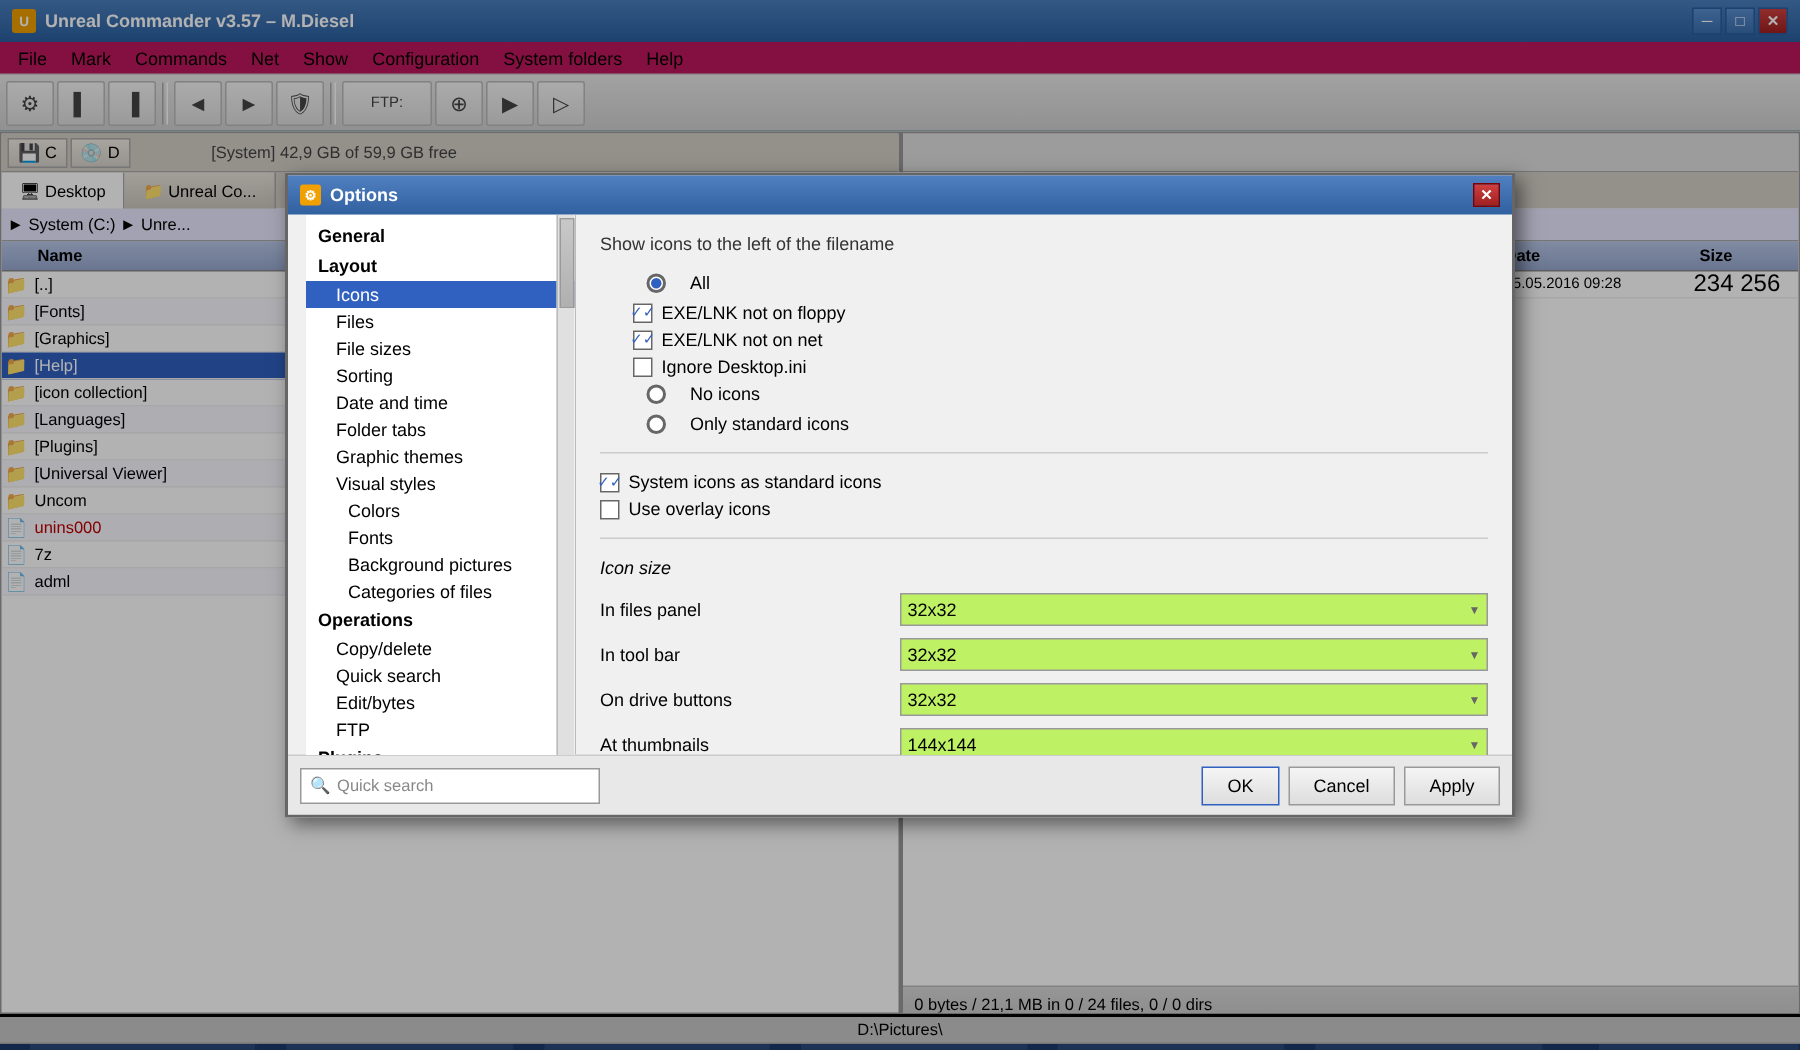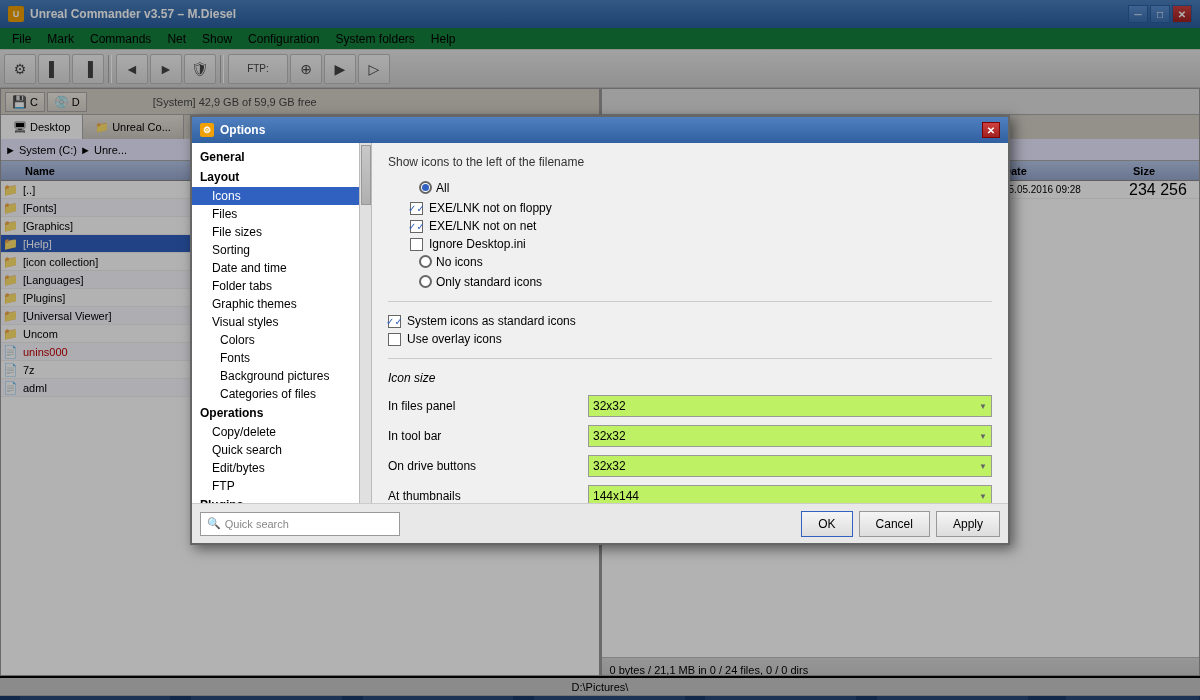--- a/index.html
+++ b/index.html
@@ -51,21 +51,21 @@
       font-size: 10px;
       cursor: pointer;
       display: flex;
       align-items: center;
       justify-content: center;
     }
     .title-btn.close { background: linear-gradient(to bottom, #d04040, #a02020); }
 
     
     .menu-bar {
-      background: #15803d;
+      background: #be185d;
       height: 22px;
       display: flex;
       align-items: center;
       padding: 0 4px;
       border-bottom: 1px solid #ccc;
     }
     .menu-item {
       padding: 2px 8px;
       cursor: pointer;
       font-size: 12px;
@@ -305,23 +305,23 @@
       padding: 12px 16px;
       overflow-y: auto;
     }
     .section-title {
       font-size: 12px;
       color: #333;
       margin-bottom: 12px;
     }
     .radio-row {
       display: flex;
-      align-items: flex-start;
+      align-items: center;
       margin-bottom: 6px;
-      gap: 4px;
+      gap: 16px;
       padding-left: 31px;
     }
     .radio-btn {
       width: 13px;
       height: 13px;
       border-radius: 50%;
       border: 2px solid #666;
       background: white;
       display: inline-block;
       position: relative;
@@ -476,21 +476,21 @@
 
 <div class="main-area">
   <div class="file-panel">
     <div class="drive-bar">
       <div class="drive-btn">
         <span style="font-size:12px;">💾</span> C
       </div>
       <div class="drive-btn">
         <span style="font-size:12px;">💿</span> D
       </div>
-      <span style="margin-left:24px;font-size:11px;color:#444;padding-left:40px;">[System]  42,9 GB of  59,9 GB free</span>
+      <span style="margin-left:12px;font-size:11px;color:#444;padding-left:40px;">[System]  42,9 GB of  59,9 GB free</span>
     </div>
     <div class="panel-tabs">
       <div class="panel-tab active">🖥 Desktop</div>
       <div class="panel-tab">📁 Unreal Co...</div>
     </div>
     <div class="panel-addr">
       <span>► System (C:) ► Unre...</span>
     </div>
     <div class="panel-header">
       <span class="file-icon"></span>
@@ -623,21 +623,21 @@
   <div class="modal">
 
     <div class="modal-title">
       <span class="modal-title-icon">⚙</span>
       <span>Options</span>
       <div class="modal-close">✕</div>
     </div>
 
     <div class="modal-body">
 
-      <div class="tree-panel" style="position:relative;">
+      <div class="tree-panel" style="position:relative;margin-left:12px;">
         <div class="tree-section">General</div>
         <div class="tree-section">Layout</div>
         <div class="tree-item selected">Icons</div>
         <div class="tree-item">Files</div>
         <div class="tree-item">File sizes</div>
         <div class="tree-item">Sorting</div>
         <div class="tree-item">Date and time</div>
         <div class="tree-item">Folder tabs</div>
         <div class="tree-item">Graphic themes</div>
         <div class="tree-item">Visual styles</div>

